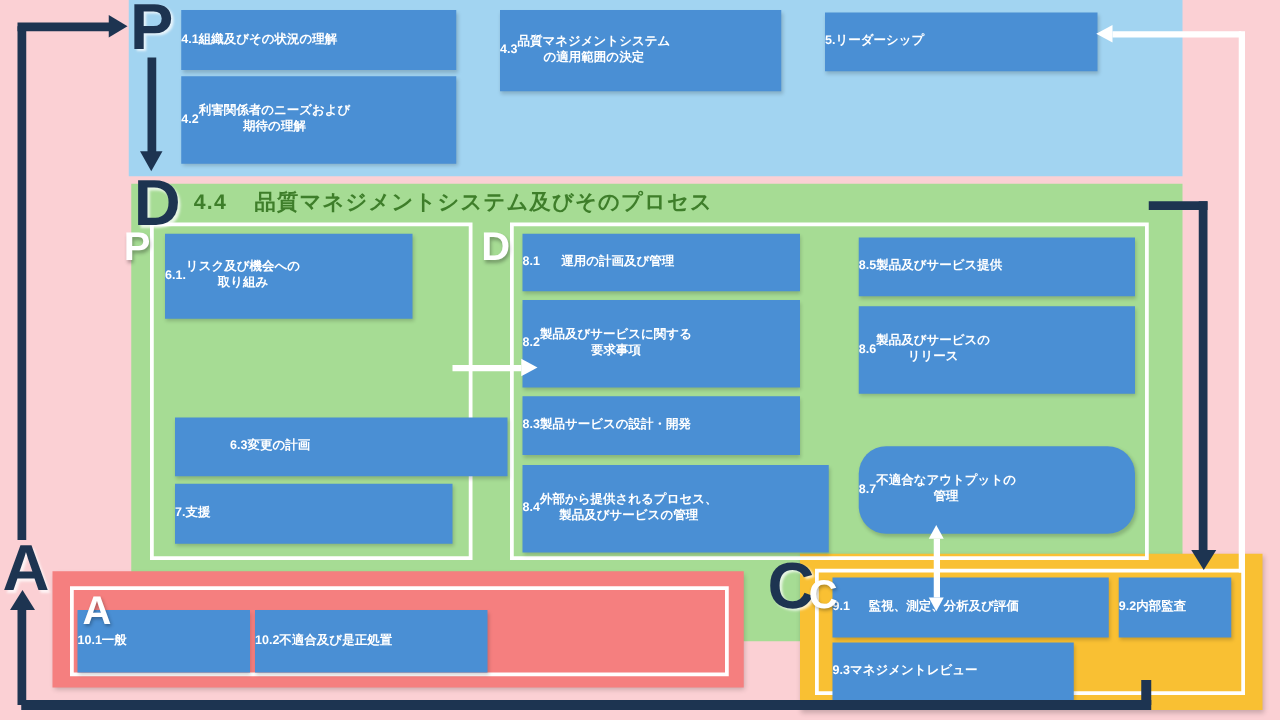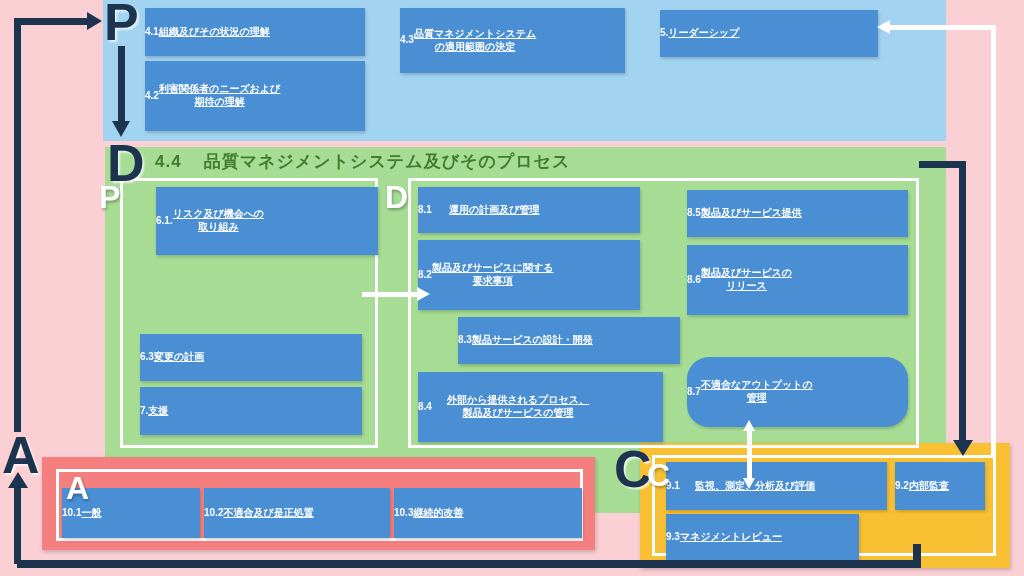--- a/index.html
+++ b/index.html
@@ -15,21 +15,21 @@
   .frame{position:absolute;border:3px solid var(--white);}
   .box{
     position:absolute;
     background:var(--box_blue);
     color:var(--white);
     display:flex;flex-direction:row;align-items:center;
     text-align:center;
     font-size:10px;line-height:1.28;
     box-shadow:1px 2px 3px rgba(0,0,0,0.18);
   }
-  .box .lbl{white-space:pre-line;text-decoration:underline;}
+  .box .lbl{white-space:pre-line;}
   .heading{
     position:absolute;left:155px;top:150px;
     color:var(--heading_green);font-size:17px;letter-spacing:1px;
   }
   .heading .hnum{margin-right:22px;}
   .big-letter{
     position:absolute;color:var(--navy);
     font-size:52px;line-height:1;
     text-shadow:2px 2px 2px rgba(255,255,255,0.75);
   }
@@ -73,48 +73,48 @@
   <div class="box" style="left:400px;top:8px;width:225px;height:65px;">
     <div class="num">4.3</div>
     <div class="lbl">品質マネジメントシステム
 の適用範囲の決定</div>
   </div>
   <div class="box" style="left:660px;top:10px;width:218px;height:47px;">
     <div class="num">5.</div>
     <div class="lbl">リーダーシップ</div>
   </div>
 
-  <div class="box" style="left:156px;top:187px;width:222px;height:68px;">
+  <div class="box" style="left:132px;top:187px;width:198px;height:68px;">
     <div class="num">6.1.</div>
     <div class="lbl">リスク及び機会への
 取り組み</div>
   </div>
-  <div class="box" style="left:140px;top:334px;width:222px;height:47px;">
+  <div class="box" style="left:140px;top:334px;width:222px;height:47px;padding-left:44px;">
     <div class="num">6.3</div>
     <div class="lbl">変更の計画</div>
   </div>
   <div class="box" style="left:140px;top:387px;width:222px;height:48px;">
     <div class="num">7.</div>
     <div class="lbl">支援</div>
   </div>
 
   <div class="box" style="left:418px;top:187px;width:222px;height:46px;gap:17px;">
     <div class="num">8.1</div>
     <div class="lbl">運用の計画及び管理</div>
   </div>
   <div class="box" style="left:418px;top:240px;width:222px;height:70px;">
     <div class="num">8.2</div>
     <div class="lbl">製品及びサービスに関する
 要求事項</div>
   </div>
-  <div class="box" style="left:418px;top:317px;width:222px;height:47px;margin-left:40px;">
+  <div class="box" style="left:418px;top:317px;width:222px;height:47px;">
     <div class="num">8.3</div>
     <div class="lbl">製品サービスの設計・開発</div>
   </div>
-  <div class="box" style="left:418px;top:372px;width:245px;height:70px;gap:15px;">
+  <div class="box" style="left:418px;top:372px;width:245px;height:70px;">
     <div class="num">8.4</div>
     <div class="lbl">外部から提供されるプロセス、
 製品及びサービスの管理</div>
   </div>
 
   <div class="box" style="left:687px;top:190px;width:221px;height:47px;">
     <div class="num">8.5</div>
     <div class="lbl">製品及びサービス提供</div>
   </div>
   <div class="box" style="left:687px;top:245px;width:221px;height:70px;">
@@ -128,24 +128,20 @@
 管理</div>
   </div>
 
   <div class="box" style="left:62px;top:488px;width:138px;height:50px;">
     <div class="num">10.1</div>
     <div class="lbl">一般</div>
   </div>
   <div class="box" style="left:204px;top:488px;width:186px;height:50px;">
     <div class="num">10.2</div>
     <div class="lbl">不適合及び是正処置</div>
-  </div>
-  <div class="box" style="left:394px;top:488px;width:188px;height:50px;">
-    <div class="num">10.3</div>
-    <div class="lbl">継続的改善</div>
   </div>
 
   <div class="box" style="left:666px;top:462px;width:221px;height:48px;gap:15px;">
     <div class="num">9.1</div>
     <div class="lbl">監視、測定、分析及び評価</div>
   </div>
   <div class="box" style="left:895px;top:462px;width:90px;height:48px;">
     <div class="num">9.2</div>
     <div class="lbl">内部監査</div>
   </div>

